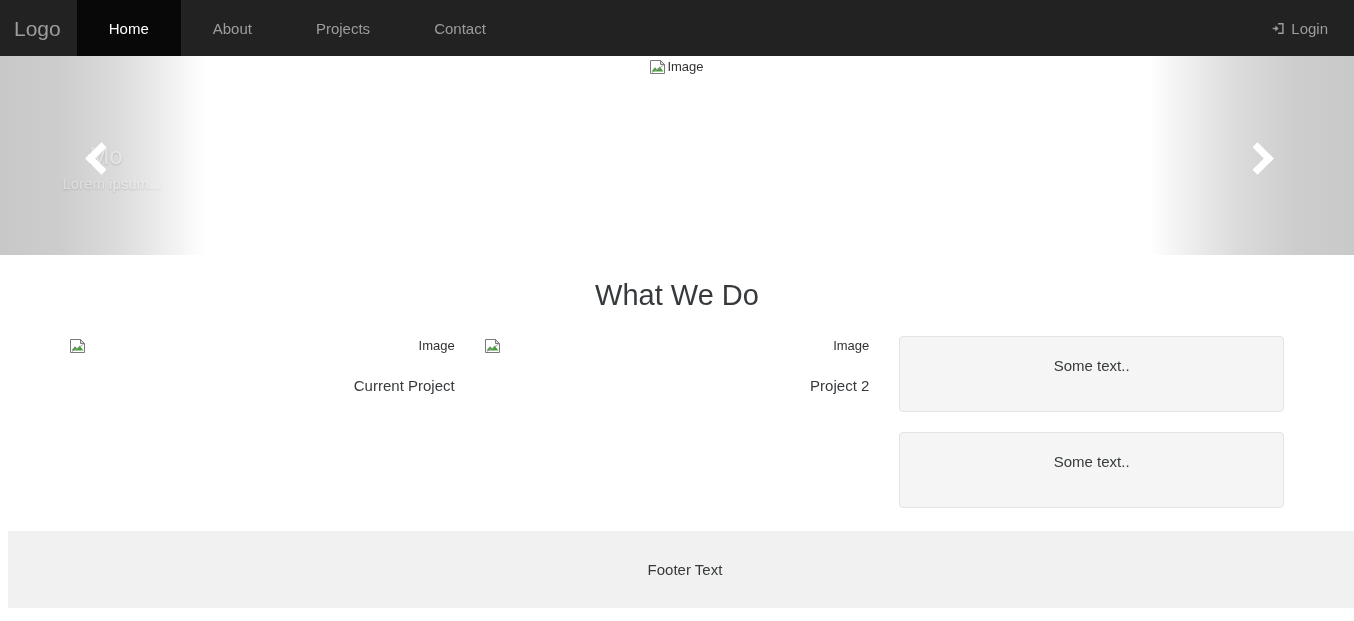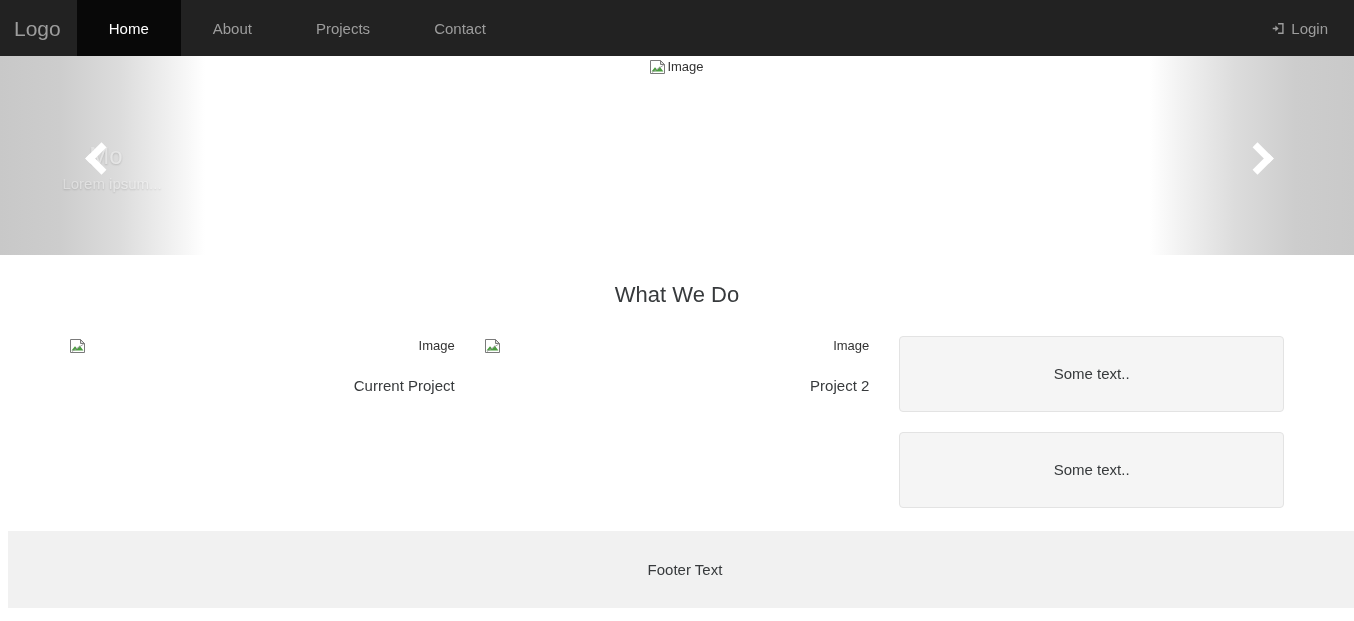--- a/index.html
+++ b/index.html
@@ -190,21 +190,21 @@
 
   
   .container {
     width: 100%;
     padding: 0 55px;
   }
   .section-title {
     margin: 0;
     padding-top: 22px;
     text-align: center;
-    font-size: 22px;
+    font-size: 29px;
     font-weight: normal;
     line-height: 36px;
     color: #373a3c;
   }
   .row {
     display: flex;
     margin-top: 23px;
     align-items: flex-start;
   }
   .col {
@@ -238,21 +238,20 @@
     border-radius: 4px;
     min-height: 20px;
     padding: 19px;
     margin-bottom: 20px;
     text-align: center;
     font-size: 15px;
     line-height: 20px;
     color: #373a3c;
     height: 76px;
     display: flex;
-    align-items: center;
     justify-content: center;
   }
   .well:last-child { margin-bottom: 0; }
 
   
   .footer {
     position: absolute;
     left: 8px;
     top: 531px;
     width: 100%;

